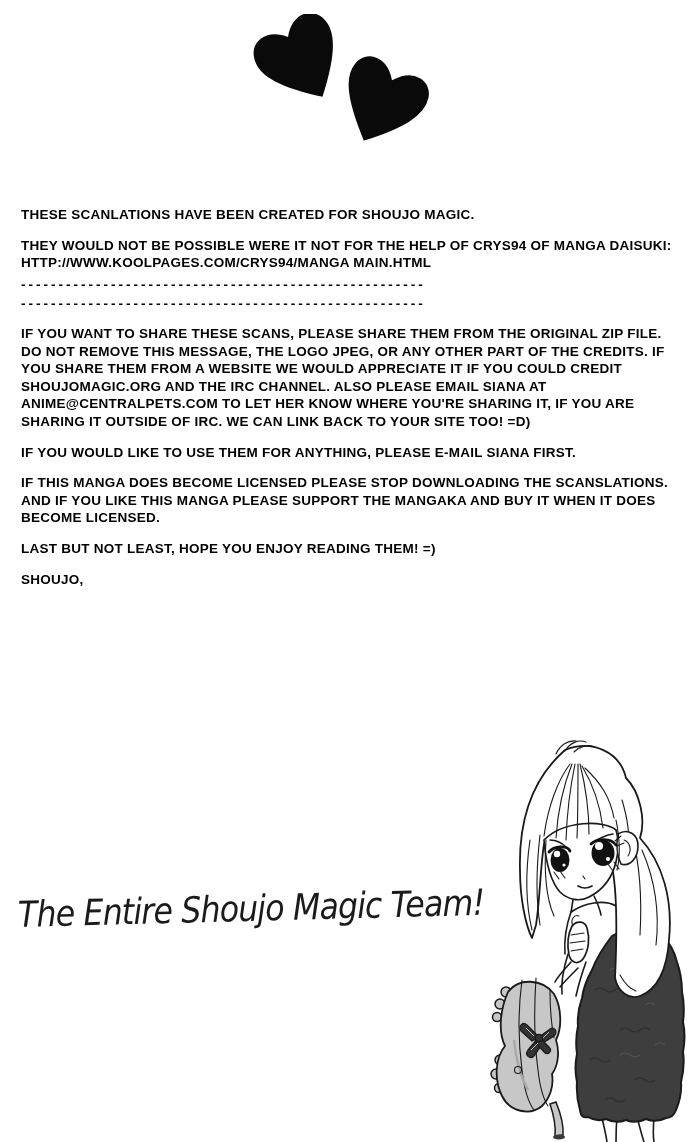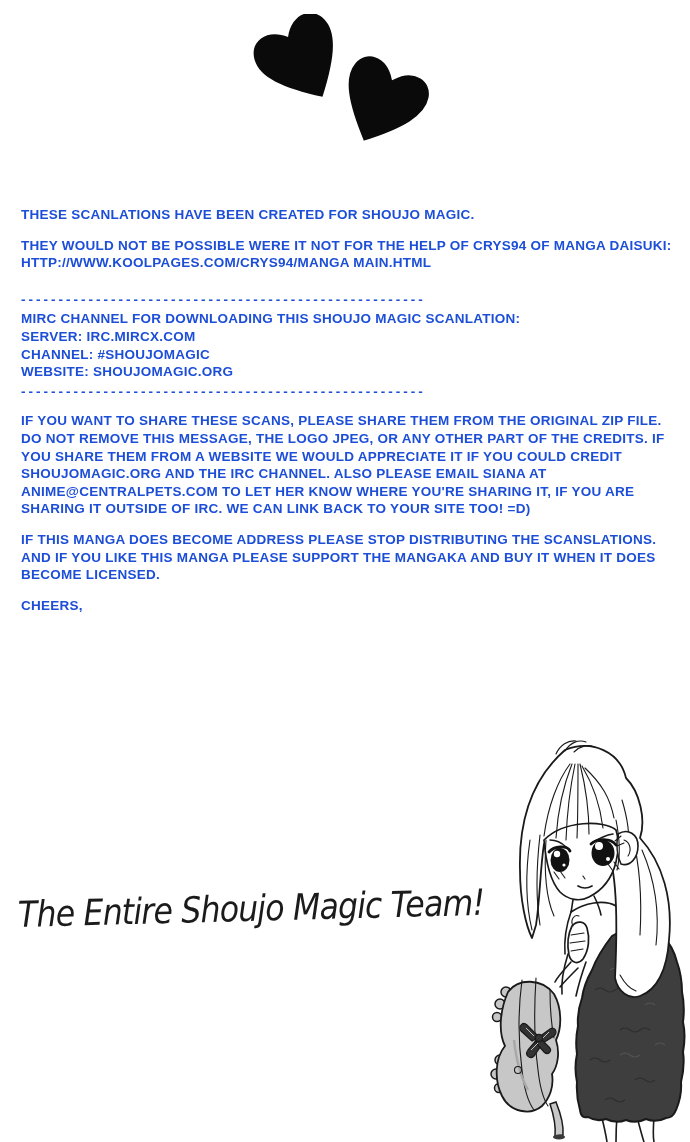--- a/index.html
+++ b/index.html
@@ -6,25 +6,25 @@
   body{
     width:690px;height:1142px;position:relative;overflow:hidden;
     background:#ffffff;color:#151515;
     font-family:"Liberation Sans", sans-serif;
   }
   .page{position:absolute;inset:0;background:#ffffff;}
   .hearts{position:absolute;left:252px;top:14px;width:180px;height:152px;}
   .credits{
     position:absolute;left:21px;top:206px;width:651px;
     font-size:13.5px;font-weight:700;letter-spacing:.25px;
-    line-height:17.6px;color:#1d4ed8;
+    line-height:17.6px;color:#000000;
     text-transform:none;
   }
   .credits p{margin:0 0 13px 0;}
-  .credits p.m8{margin-bottom:19px;}
+  .credits p.m8{margin-bottom:4px;}
   .credits p.m2{margin-bottom:2px;}
   .credits p.m12{margin-bottom:12px;}
   .credits p.pre{white-space:pre-line;}
   .credits p.divider{letter-spacing:3px;font-weight:700;}
   .signature{
     position:absolute;left:18px;top:894px;width:560px;
     font-family:"DejaVu Sans", sans-serif;
     font-style:italic;font-weight:400;
     font-size:36px;color:#1b1b1b;letter-spacing:-1px;
     transform:rotate(-1.5deg) scaleX(.88);
@@ -45,28 +45,26 @@
     </g>
     <g transform="translate(128,92) rotate(25) scale(1.2,1.35)">
       <path d="M 0,30 C -26,9 -39,-7 -35,-21 C -31,-35 -12,-37 0,-23 C 12,-37 31,-35 35,-21 C 39,-7 26,9 0,30 Z" fill="#0a0a0a" stroke="#ffffff" stroke-width="2.6"></path>
     </g>
   </svg>
 
   <div class="credits">
     <p>THESE SCANLATIONS HAVE BEEN CREATED FOR SHOUJO MAGIC.</p>
     <p class="m8">THEY WOULD NOT BE POSSIBLE WERE IT NOT FOR THE HELP OF CRYS94 OF MANGA DAISUKI: HTTP://WWW.KOOLPAGES.COM/CRYS94/MANGA MAIN.HTML</p>
     <p class="divider m2">------------------------------------------------------</p>
-    <p class="pre m2">MIRC CHANNEL FOR DOWNLOADING THIS SHOUJO MAGIC SCANLATION:
-SERVER: IRC.MIRCX.COM
-CHANNEL: #SHOUJOMAGIC
-WEBSITE: SHOUJOMAGIC.ORG</p>
     <p class="divider m12">------------------------------------------------------</p>
     <p>IF YOU WANT TO SHARE THESE SCANS, PLEASE SHARE THEM FROM THE ORIGINAL ZIP FILE. DO NOT REMOVE THIS MESSAGE, THE LOGO JPEG, OR ANY OTHER PART OF THE CREDITS. IF YOU SHARE THEM FROM A WEBSITE WE WOULD APPRECIATE IT IF YOU COULD CREDIT SHOUJOMAGIC.ORG AND THE IRC CHANNEL. ALSO PLEASE EMAIL SIANA AT ANIME@CENTRALPETS.COM TO LET HER KNOW WHERE YOU'RE SHARING IT, IF YOU ARE SHARING IT OUTSIDE OF IRC. WE CAN LINK BACK TO YOUR SITE TOO! =D)</p>
-    <p>IF THIS MANGA DOES BECOME ADDRESS PLEASE STOP DISTRIBUTING THE SCANSLATIONS. AND IF YOU LIKE THIS MANGA PLEASE SUPPORT THE MANGAKA AND BUY IT WHEN IT DOES BECOME LICENSED.</p>
-    <p>CHEERS,</p>
+    <p>IF YOU WOULD LIKE TO USE THEM FOR ANYTHING, PLEASE E-MAIL SIANA FIRST.</p>
+    <p>IF THIS MANGA DOES BECOME LICENSED PLEASE STOP DOWNLOADING THE SCANSLATIONS. AND IF YOU LIKE THIS MANGA PLEASE SUPPORT THE MANGAKA AND BUY IT WHEN IT DOES BECOME LICENSED.</p>
+    <p>LAST BUT NOT LEAST, HOPE YOU ENJOY READING THEM! =)</p>
+    <p>SHOUJO,</p>
   </div>
 
   <div class="signature">The Entire Shoujo Magic Team!</div>
 
   <svg class="girl" viewBox="0 0 220 402" aria-hidden="true">
 
     <path class="ln" d="M 124,156 C 128,164 130,170 131,175"></path>
     <path class="ln" d="M 103,160 C 102,165 102,168 101,172"></path>
     <path class="ln" d="M 101,172 C 114,163 134,159 146,166 C 162,176 174,190 181,204"></path>
     <path class="ln" d="M 101,172 C 96,186 94,200 95,214"></path>

